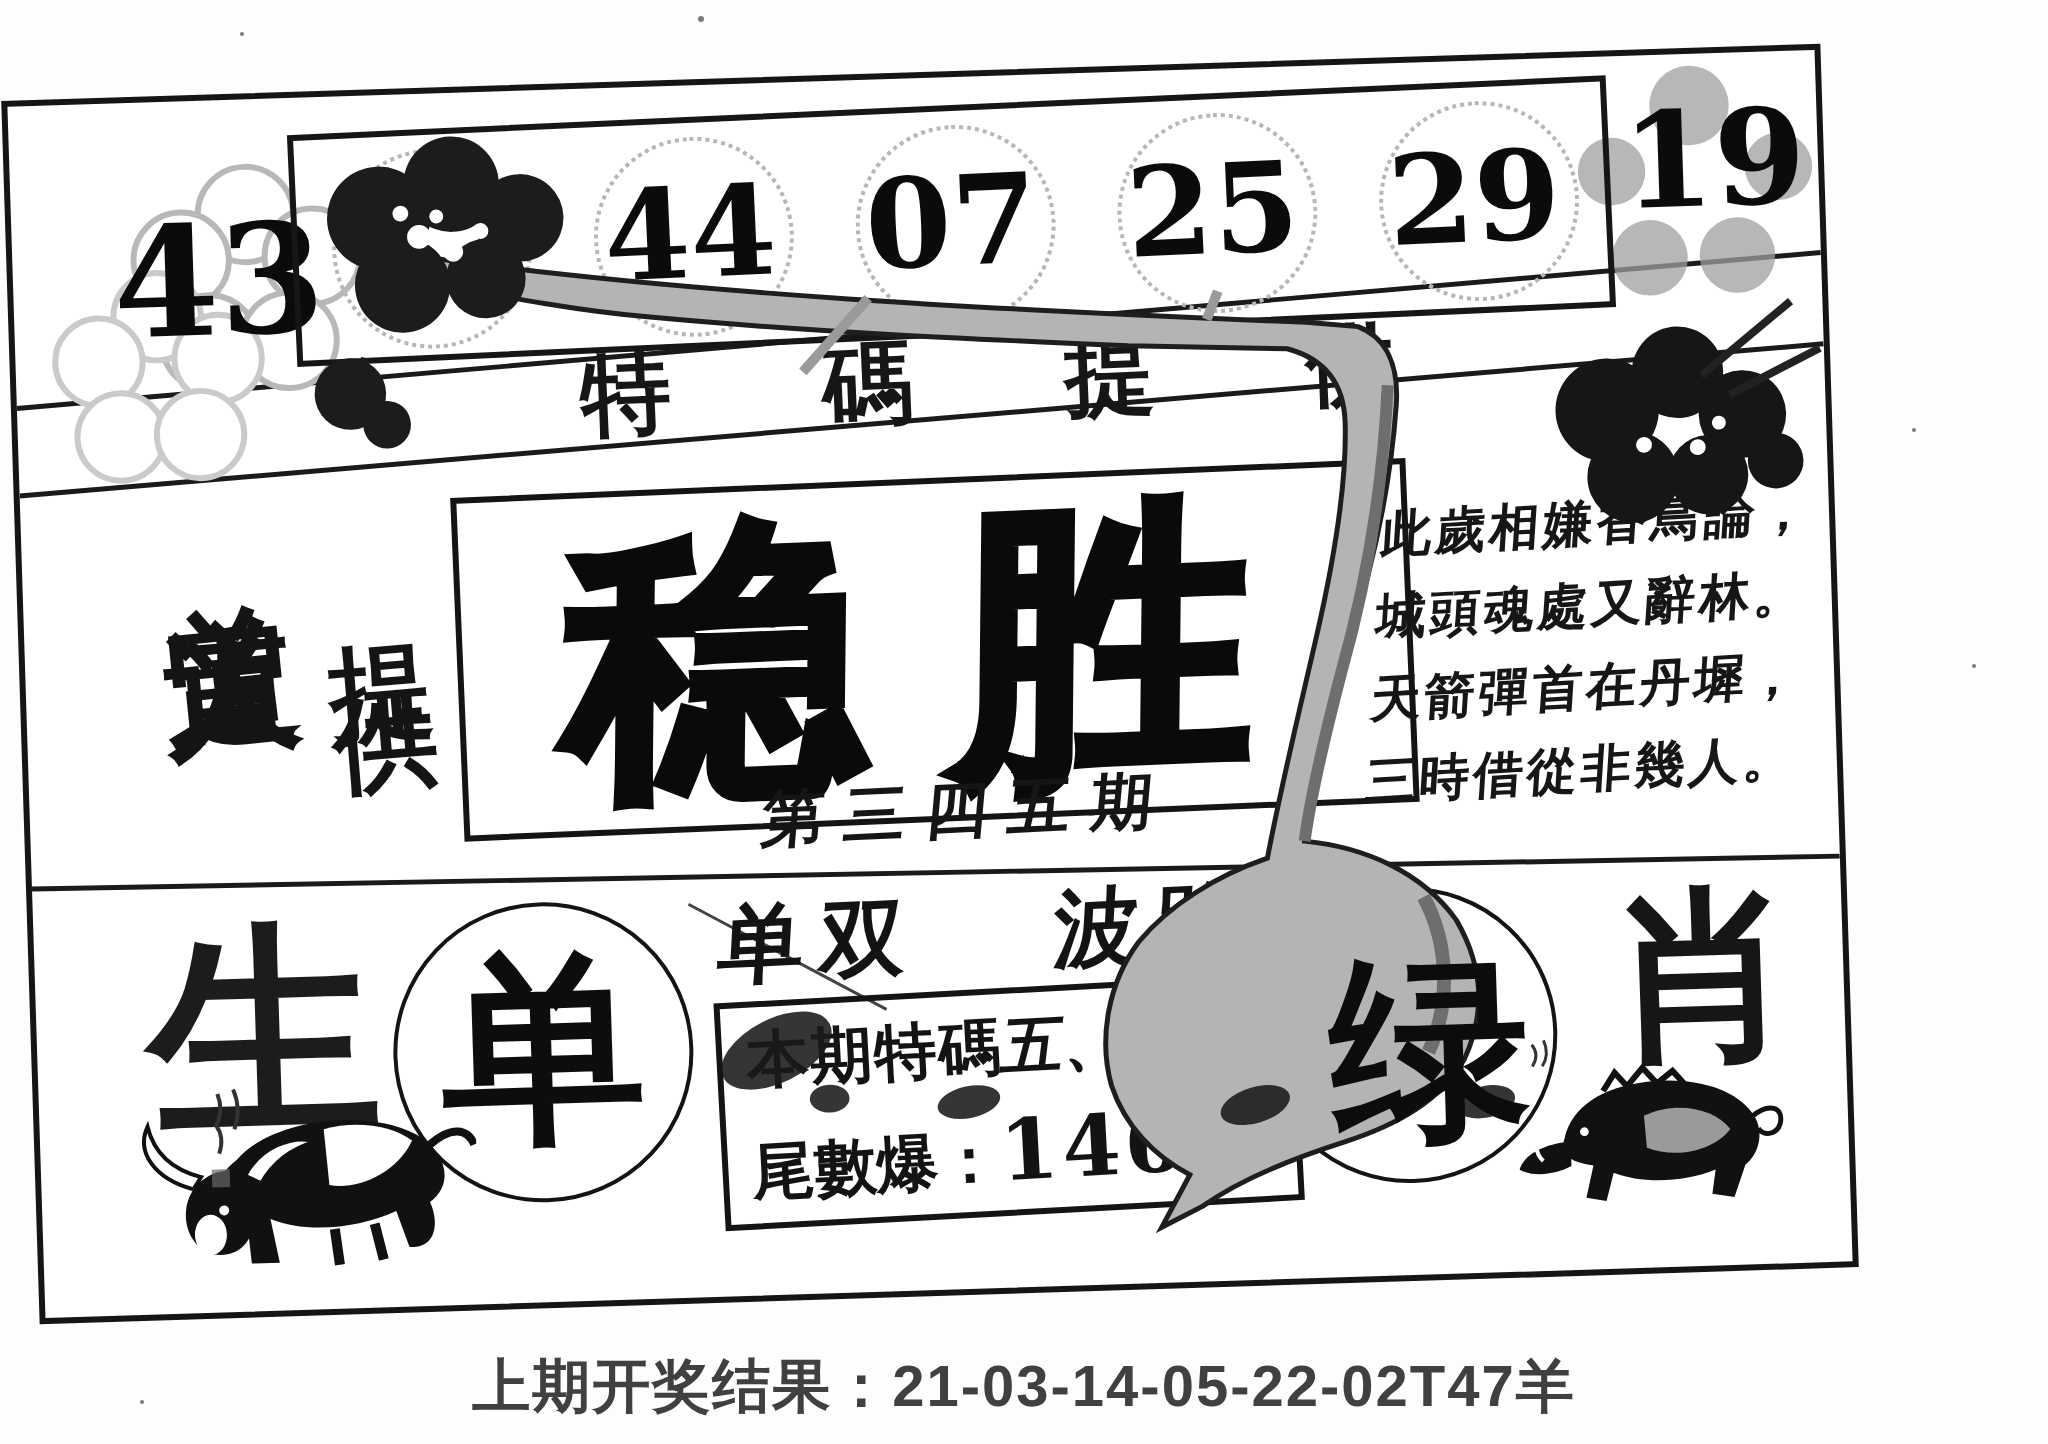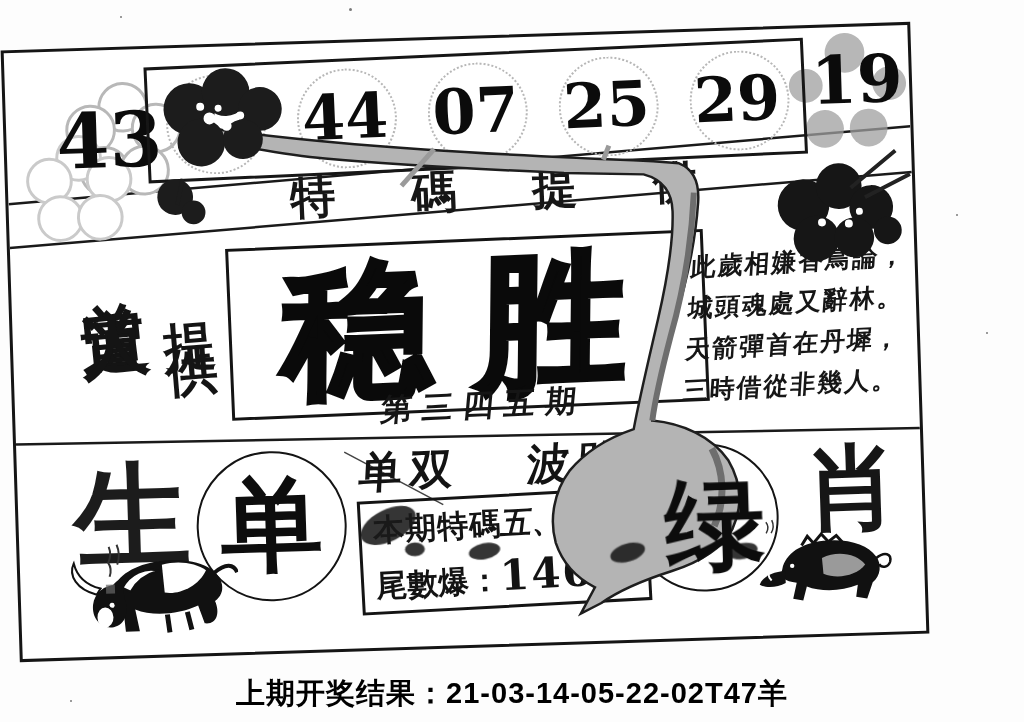--- a/index.html
+++ b/index.html
@@ -84,21 +84,21 @@
                 color:#0c0c0c; }
   .xiao-char { position:absolute; left:788px; top:398px; z-index:2;
                font-family:"DejaVu Sans", sans-serif; font-weight:900; font-size:94px;
                color:#161616; }
   .ox-art { position:absolute; left:46px; top:492px; z-index:3; }
   .boar-art { position:absolute; left:732px; top:500px; z-index:3; }
 
   
   .footer { position:absolute; left:0; top:674px; width:1024px; text-align:center; z-index:2;
             font-family:"Liberation Sans", sans-serif; font-weight:bold; font-size:29px;
-            letter-spacing:1px; color:#000000; }
+            letter-spacing:1px; color:#404040; }
 
   
   .speck { position:absolute; border-radius:50%; background:#7a7a7a; }
 </style>
 </head>
 <body>
 
 <div class="page">
 
   <div class="speck" style="left:349px;top:8px;width:3px;height:3px;"></div>

